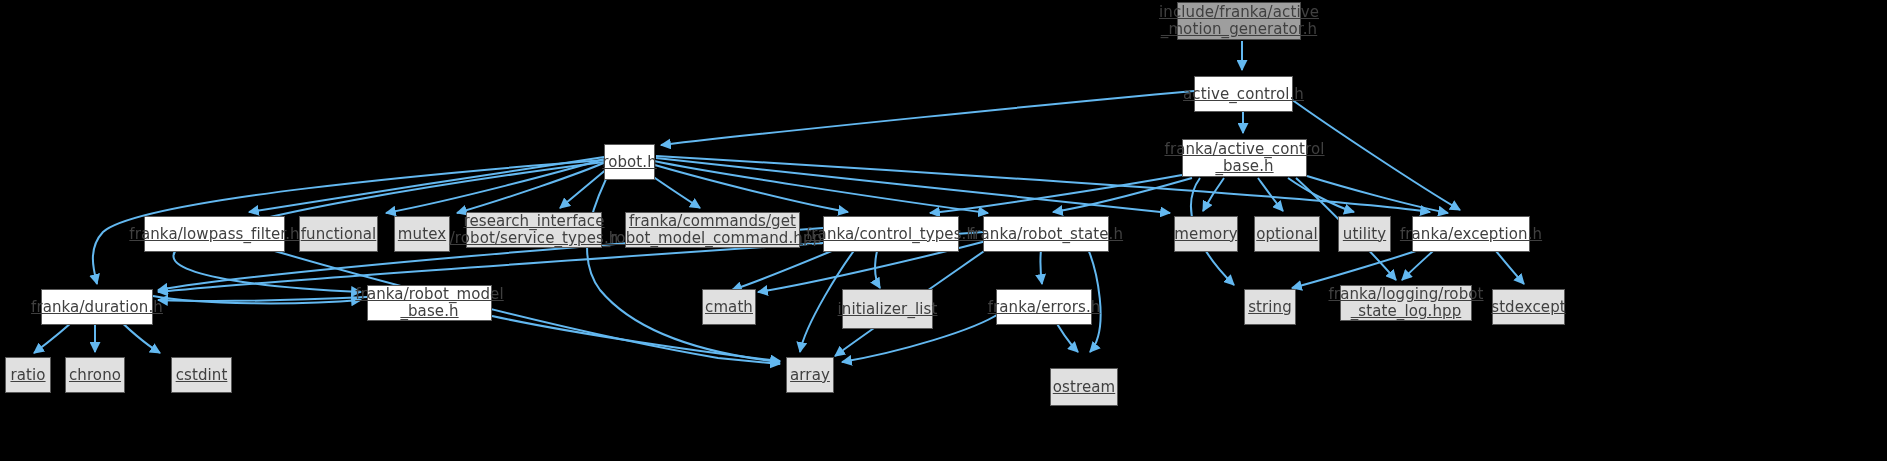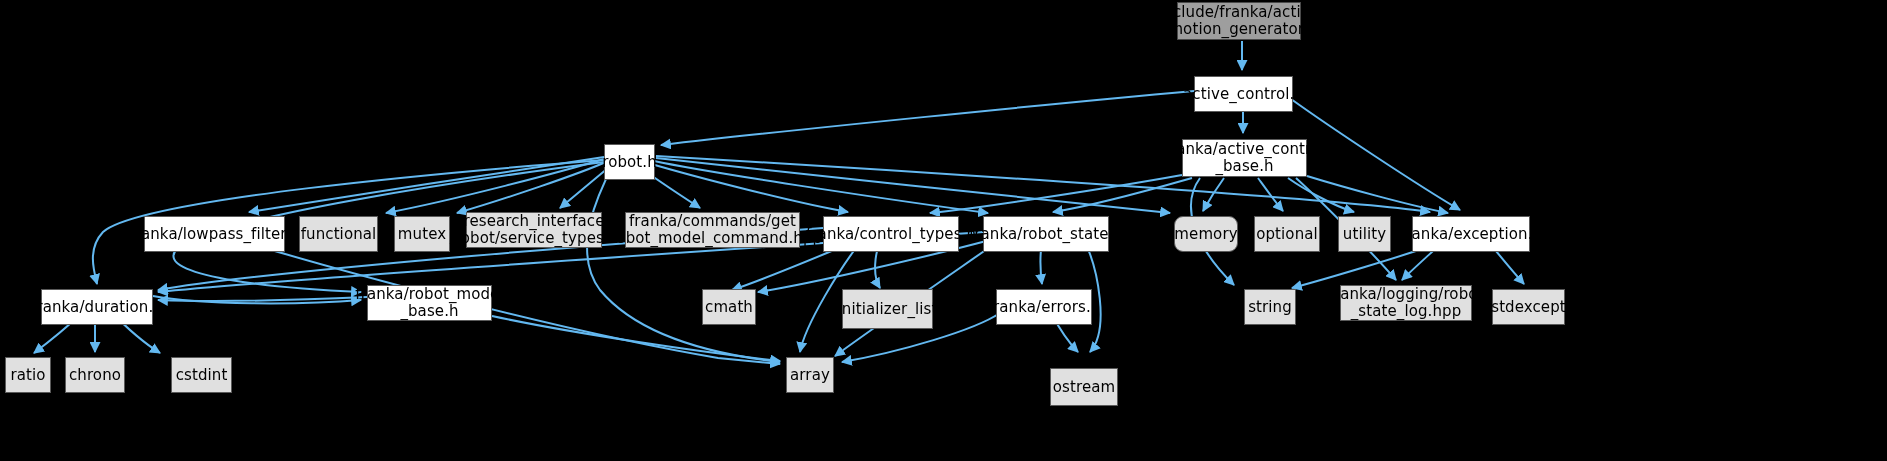--- a/index.html
+++ b/index.html
@@ -25,28 +25,29 @@
     pointer-events: none;
   }
   .node {
     position: absolute;
     box-sizing: border-box;
     display: flex;
     align-items: center;
     justify-content: center;
     text-align: center;
     border: 1px solid #5a5a5a;
-    color: #000000;
+    color: #404040;
     font-size: 15px;
     line-height: 17px;
     letter-spacing: 0.1px;
     white-space: pre-line;
     padding: 17px 6px;
     background: #ffffff;
     z-index: 5;
+    text-decoration: underline;
   }
   .node.sys {
     background: #e0e0e0;
   }
   .node.root {
     background: #9e9e9e;
     border-color: #4a4a4a;
   }
 </style>
 </head>
@@ -116,21 +117,21 @@
       <div class="node " style="left: 604px; top: 144px; width: 51px; height: 22px;">robot.h</div>
       <div class="node " style="left: 144px; top: 216px; width: 141px; height: 23px; text-align: center;">franka/lowpass_filter.h</div>
       <div class="node sys" style="left: 299px; top: 216px; width: 79px; height: 23px;">functional</div>
       <div class="node sys" style="left: 394px; top: 216px; width: 56px; height: 23px;">mutex</div>
       <div class="node sys" style="left: 466px; top: 212px; width: 136px; height: 32px;">research_interface
 /robot/service_types.h</div>
       <div class="node sys" style="left: 625px; top: 212px; width: 175px; height: 32px;">franka/commands/get
 _robot_model_command.hpp</div>
       <div class="node " style="left: 823px; top: 216px; width: 136px; height: 23px;">franka/control_types.h</div>
       <div class="node " style="left: 983px; top: 216px; width: 126px; height: 23px;">franka/robot_state.h</div>
-      <div class="node sys" style="left: 1174px; top: 216px; width: 64px; height: 23px; border-radius: 9px;">memory</div>
+      <div class="node sys" style="left: 1174px; top: 216px; width: 64px; height: 23px;">memory</div>
       <div class="node sys" style="left: 1254px; top: 216px; width: 66px; height: 23px;">optional</div>
       <div class="node sys" style="left: 1338px; top: 216px; width: 53px; height: 23px;">utility</div>
       <div class="node " style="left: 1412px; top: 216px; width: 118px; height: 23px;">franka/exception.h</div>
       <div class="node " style="left: 41px; top: 289px; width: 112px; height: 23px;">franka/duration.h</div>
       <div class="node " style="left: 367px; top: 285px; width: 125px; height: 32px;">franka/robot_model
 _base.h</div>
       <div class="node sys" style="left: 702px; top: 289px; width: 54px; height: 23px;">cmath</div>
       <div class="node sys" style="left: 842px; top: 289px; width: 91px; height: 40px;">initializer_list</div>
       <div class="node " style="left: 996px; top: 289px; width: 96px; height: 27px;">franka/errors.h</div>
       <div class="node sys" style="left: 1244px; top: 289px; width: 52px; height: 16px;">string</div>

